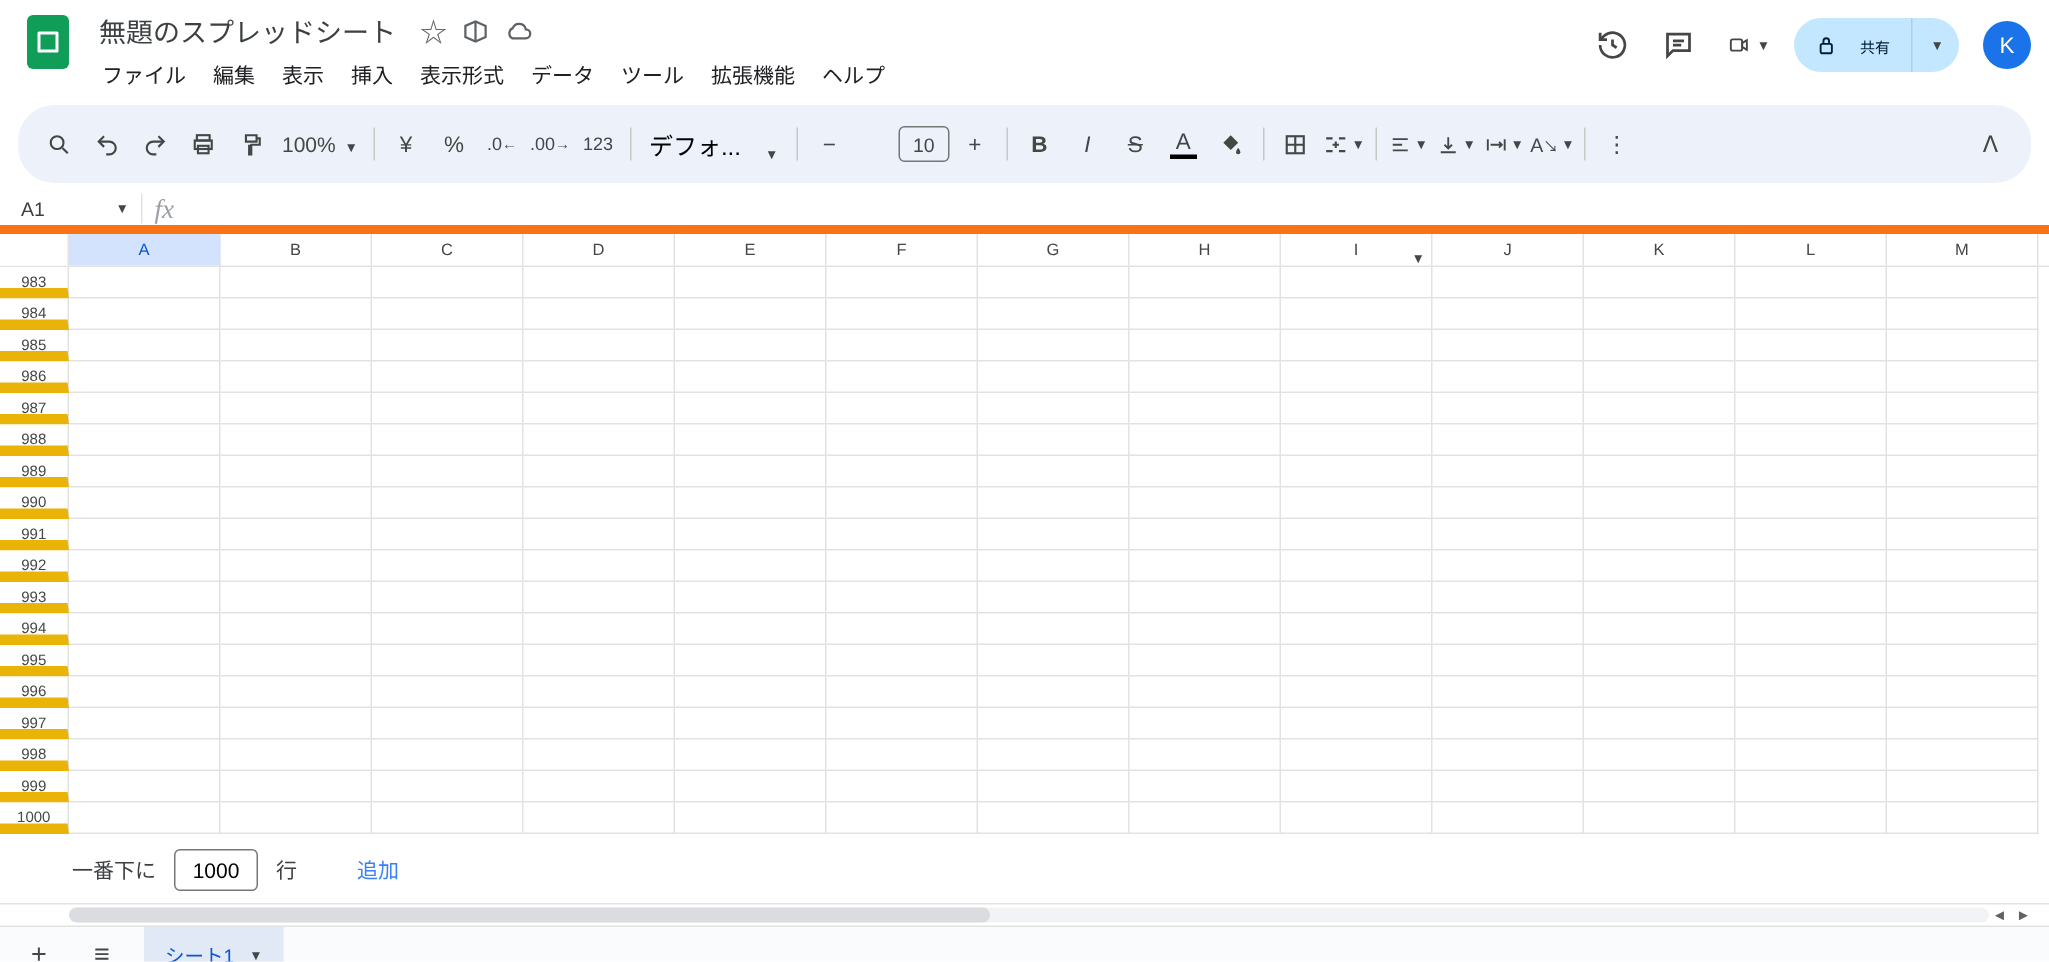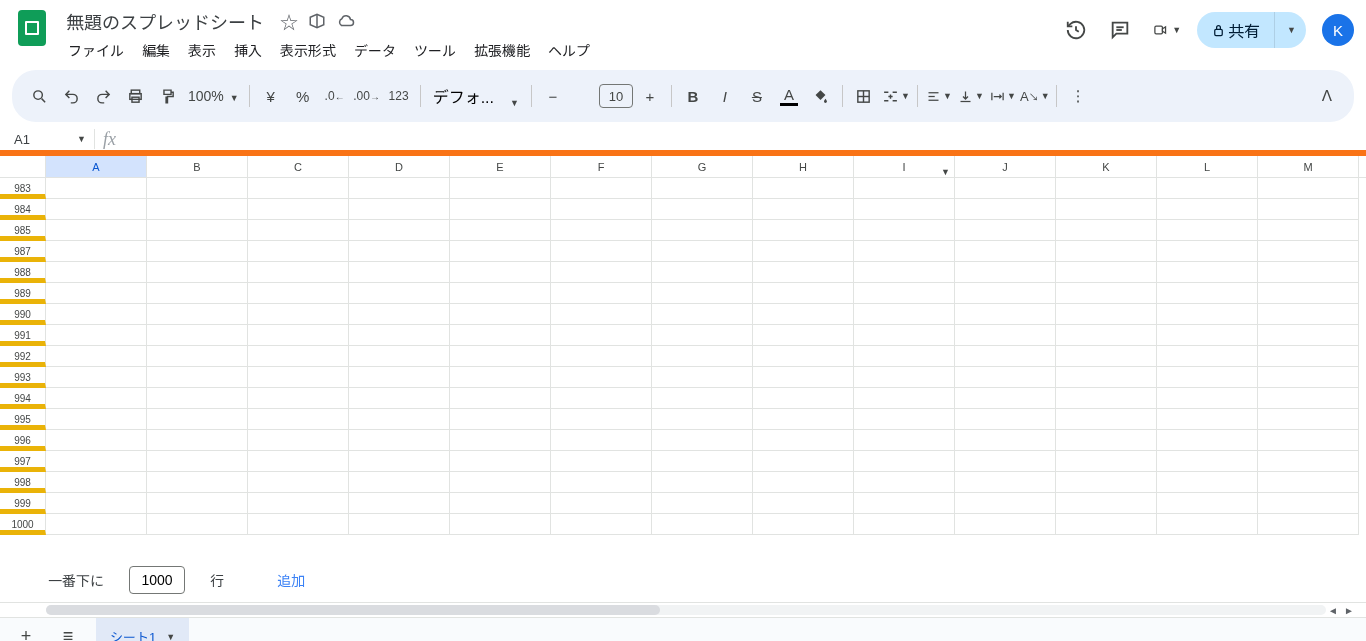--- a/index.html
+++ b/index.html
@@ -12,21 +12,21 @@
     .logo-inner { width: 14px; height: 14px; border: 2px solid #fff; border-radius:1px;}
     .title-area { flex: 1; }
     .title-row { display: flex; align-items: center; gap: 10px; height: 26px;}
     .doc-title { font-size: 18px; color: #3c4043; padding: 2px 6px;}
     .title-icon { color: #5f6368; font-size: 18px; cursor:pointer; }
     .menubar { display: flex; gap: 2px; margin-top: 2px; }
     .menu-item { font-size: 14px; color: #202124; padding: 4px 8px; cursor: pointer; border-radius: 4px; }
     .header-right { display: flex; align-items: center; gap: 16px; padding-top:4px;}
     .hr-icon { color: #444746; font-size: 20px; cursor:pointer; width:28px; text-align:center;}
     .share-wrap { display:flex; background:#c2e7ff; border-radius:20px; overflow:hidden; height:36px;}
-    .share-btn { display: flex; align-items: center; gap: 2px; padding: 0 14px; font-size: 16px; color: #001d35; cursor:pointer;}
+    .share-btn { display: flex; align-items: center; gap: 15px; padding: 0 14px; font-size: 10px; color: #001d35; cursor:pointer;}
     .share-drop { display:flex; align-items:center; padding:0 10px; border-left:1px solid rgba(0,0,0,0.1); cursor:pointer;}
     .avatar { width: 32px; height: 32px; border-radius: 50%; background: #1a73e8; color: #fff; display: flex; align-items: center; justify-content: center; font-size: 15px; cursor:pointer;}
     
     
     .toolbar { margin: 6px 12px; background: #edf2fa; border-radius: 24px; height: 52px; display: flex; align-items: center; padding: 0 12px; gap: 2px; }
     .tb-btn { width: 30px; height: 30px; display: flex; align-items: center; justify-content: center; color: #444746; cursor: pointer; border-radius: 4px; font-size: 15px;}
     .tb-sep { width: 1px; height: 22px; background: #c7c7c7; margin: 0 4px; }
     .tb-text { font-size: 14px; color: #444746; padding: 0 4px; cursor:pointer;}
     .font-combo { display:flex; align-items:flex-end; gap:14px; padding:0 6px; cursor:pointer;}
     .fontsize-box { border: 1px solid #747775; border-radius: 4px; width: 34px; height: 24px; display: flex; align-items: center; justify-content: center; font-size: 13px; color:#444746;margin-left:29px;}
@@ -43,25 +43,25 @@
     
     
     .grid-area { height: 402px; overflow: hidden; position: relative; }
     .col-headers { display: flex; height: 22px; border-bottom: 1px solid #e1e3e1; }
     .corner { width: 46px; border-right: 1px solid #e1e3e1; background: #fff; }
     .col-h { width: 101px; border-right: 1px solid #e1e3e1; text-align: center; font-size: 11px; color: #444746; line-height: 22px; position:relative;}
     .col-h.sel { background: #d3e3fd; color:#0b57d0;}
     .col-h .cdrop { position:absolute; right:4px; top:5px; font-size:9px; color:#444746;}
     .rows { height: 380px; overflow: hidden; }
     .row { display: flex; height: 21px; }
-    .row-h { width: 46px; border-right: 1px solid #e1e3e1; border-bottom: 5px solid #eab308; text-align: center; font-size: 10px; color: #444746; line-height: 21px; background: #fff; }
+    .row-h { width: 46px; border-right: 1px solid #e1e3e1; border-bottom: 7px solid #eab308; text-align: center; font-size: 10px; color: #444746; line-height: 21px; background: #fff; }
     .cell { width: 101px; border-right: 1px solid #e1e3e1; border-bottom: 1px solid #e1e3e1; }
     
     
-    .add-rows-bar { display: flex; align-items: center; gap: 25px; padding: 8px 48px; height: 45px; font-size: 14px; color: #3c4043; border-bottom:1px solid #e1e3e1;}
+    .add-rows-bar { display: flex; align-items: center; gap: 12px; padding: 8px 48px; height: 45px; font-size: 14px; color: #3c4043; border-bottom:1px solid #e1e3e1;}
     .row-count-input { width: 56px; height: 28px; border: 1px solid #747775; border-radius: 4px; text-align: center; font-size: 14px; }
     .add-link { color: #3b82f6; cursor: pointer; margin-left:28px;}
     
     
     .hscroll { height: 14px; display:flex; align-items:center; padding-left:46px;}
     .hscroll-track { flex:1; height:10px; background:#f1f3f4; border-radius:5px; margin-right:40px; position:relative;}
     .hscroll-thumb { position:absolute; left:0; width:48%; height:10px; background:#dadce0; border-radius:5px;}
     .hscroll-arrows { display:flex; gap:2px; position:absolute; right:8px;}
     .hsa { width:14px; font-size:10px; color:#5f6368; cursor:pointer;}
     
@@ -333,20 +333,36 @@
         <div class="cell"></div>
         <div class="cell"></div>
         <div class="cell"></div>
         <div class="cell"></div>
         <div class="cell"></div>
         <div class="cell"></div>
         <div class="cell"></div>
         <div class="cell"></div>
       </div>
       <div class="row">
+        <div class="row-h">986</div>
+        <div class="cell"></div>
+        <div class="cell"></div>
+        <div class="cell"></div>
+        <div class="cell"></div>
+        <div class="cell"></div>
+        <div class="cell"></div>
+        <div class="cell"></div>
+        <div class="cell"></div>
+        <div class="cell"></div>
+        <div class="cell"></div>
+        <div class="cell"></div>
+        <div class="cell"></div>
+        <div class="cell"></div>
+      </div>
+      <div class="row">
         <div class="row-h">987</div>
         <div class="cell"></div>
         <div class="cell"></div>
         <div class="cell"></div>
         <div class="cell"></div>
         <div class="cell"></div>
         <div class="cell"></div>
         <div class="cell"></div>
         <div class="cell"></div>
         <div class="cell"></div>

